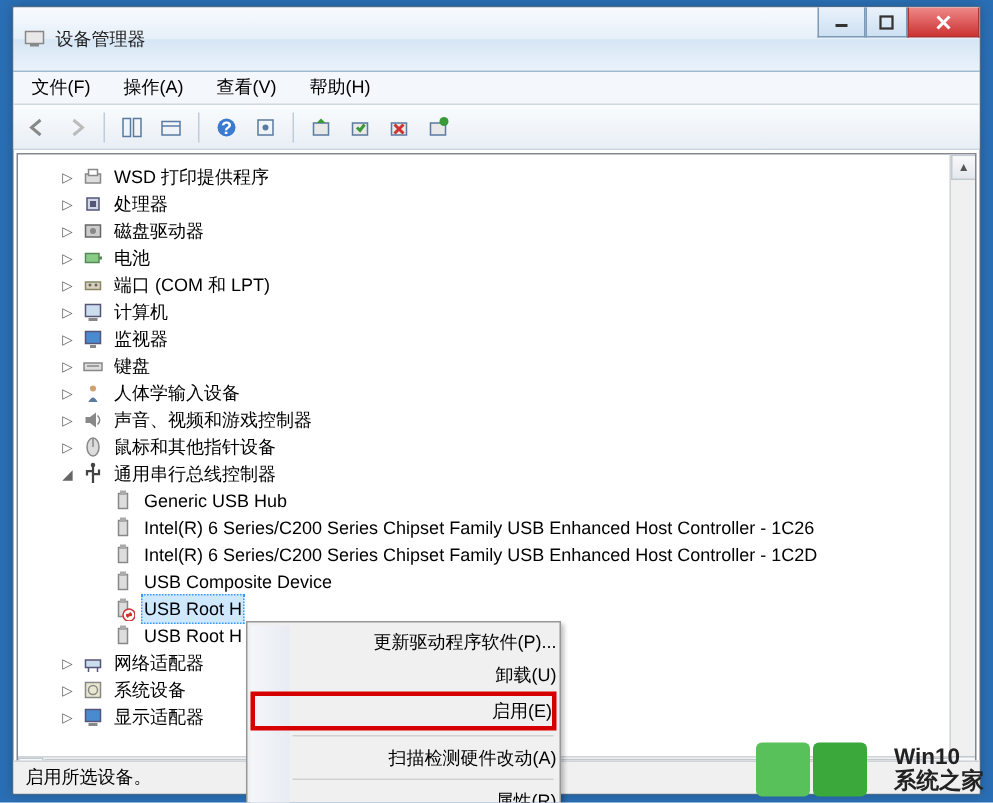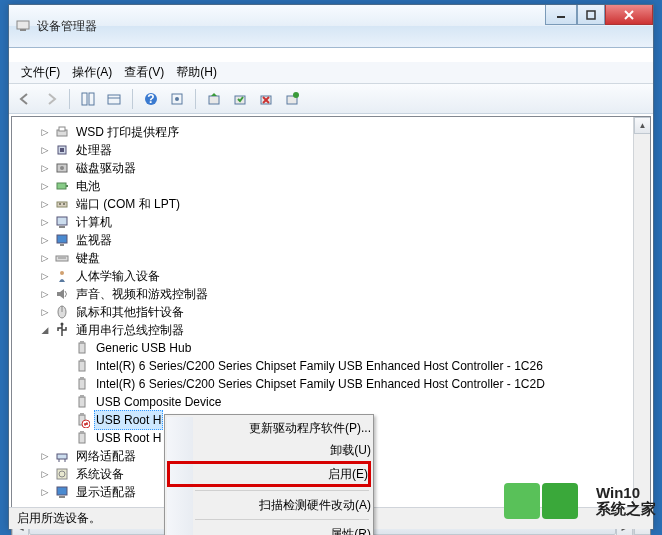--- a/index.html
+++ b/index.html
@@ -5,21 +5,21 @@
 *{box-sizing:border-box;margin:0;padding:0;font-family:"Microsoft YaHei","Segoe UI",Tahoma,sans-serif;font-size:12px;}
 body{width:662px;height:535px;overflow:hidden;background:#2a6fb5;position:relative;}
 .window{position:absolute;left:8px;top:4px;width:646px;height:526px;background:#fff;border:1px solid #4a6a8a;box-shadow:0 0 8px rgba(0,0,0,0.2);}
 .titlebar{height:43px;background:linear-gradient(#f7fbff 0%,#e6eff8 50%,#d6e6f5 51%,#eaf2fb 100%);display:flex;align-items:center;border-bottom:1px solid #a0b8d0;position:relative;}
 .titlebar-icon{width:16px;height:16px;margin:0 6px;}
 .titlebar-text{color:#1a1a1a;}
 .winbtns{position:absolute;right:0;top:0;display:flex;}
 .winbtn{width:32px;height:20px;display:flex;align-items:center;justify-content:center;border:1px solid #7a9ab8;border-top:none;background:linear-gradient(#eaf2fb,#cde0f2);}
 .winbtn.max{width:28px;}
 .winbtn.close{width:48px;background:linear-gradient(#e88,#c33);border-color:#a33;color:#fff;}
-.menubar{height:22px;background:#f4f7fb;display:flex;align-items:flex-end;padding:0 6px;border-bottom:1px solid #d0d8e0;margin-top:14px;}
+.menubar{height:22px;background:#f4f7fb;display:flex;align-items:flex-end;padding:0 6px;border-bottom:1px solid #d0d8e0;gap:10px;}
 .menubar span{padding:2px 6px;cursor:default;}
 .toolbar{height:30px;background:linear-gradient(#fafcfe,#e8eef5);border-bottom:1px solid #c8d4e0;display:flex;align-items:center;padding:0 4px;gap:2px;}
 .tbtn{width:24px;height:24px;display:flex;align-items:center;justify-content:center;border:1px solid transparent;border-radius:2px;}
 .tbsep{width:1px;height:20px;background:#c0ccd8;margin:0 4px;}
 .content{position:relative;height:420px;border:1px solid #828790;margin:2px;background:#fff;overflow:hidden;}
 .tree{padding:6px 2px 6px 0;font-size:12px;color:#000;line-height:18px;}
 .scroll-v{position:absolute;right:0;top:0;width:17px;height:100%;background:#f0f0f0;border-left:1px solid #d0d4d8;}
 .scroll-btn{width:17px;height:17px;background:linear-gradient(#f8f9fb,#e4e8ed);border:1px solid #c0c8d0;display:flex;align-items:center;justify-content:center;font-size:8px;color:#555;}
 .scroll-btn.bot{position:absolute;bottom:0;}
 .row{display:flex;align-items:center;height:18px;white-space:nowrap;}
@@ -27,21 +27,21 @@
 .exp{width:14px;height:14px;display:inline-flex;align-items:center;justify-content:center;font-size:9px;color:#666;margin-right:2px;}
 .ic{width:16px;height:16px;display:inline-flex;align-items:center;justify-content:center;margin-right:4px;}
 .label{padding:0 2px;}
 .selected{background:#cde8ff;border:1px dotted #3399ff;padding:0 1px;}
 .ctxmenu{position:absolute;left:164px;top:414px;width:210px;background:#f0f0f0;border:1px solid #979797;box-shadow:2px 2px 3px rgba(0,0,0,0.25);z-index:50;padding:2px;}
 .ctxitem{height:22px;display:flex;align-items:center;padding-left:30px;position:relative;justify-content:flex-end;}
 .ctxitem.hl{border:3px solid #d60000;padding-left:27px;height:26px;}
 .ctxsep{height:1px;background:#d0d0d0;margin:3px 2px 3px 28px;}
 .ctxicon-strip{position:absolute;left:2px;top:2px;bottom:2px;width:26px;background:linear-gradient(90deg,#f4f6fa,#e8ecf2);}
 .statusbar{position:absolute;bottom:0;left:0;right:0;height:22px;background:#f0f0f0;border-top:1px solid #d0d4da;display:flex;align-items:center;padding:0 8px;font-size:12px;}
-.watermark{position:absolute;right:6px;bottom:16px;display:flex;align-items:center;gap:18px;z-index:200;}
+.watermark{position:absolute;right:6px;bottom:4px;display:flex;align-items:center;gap:18px;z-index:200;}
 .wm-box{width:36px;height:36px;border-radius:4px;}
 .wm-txt{font-size:15px;font-weight:700;color:#222;line-height:16px;}
 svg{display:block;}
 .scroll-h{position:absolute;bottom:0;left:0;right:17px;height:17px;background:#f0f0f0;border-top:1px solid #d0d4d8;display:flex;}
 .scroll-h .scroll-btn{width:17px;height:17px;}
 .scroll-h .thumb{height:15px;margin:1px 0;background:linear-gradient(#f2f5f9,#dde4ec);border:1px solid #c0c8d0;border-radius:2px;}
 </style>
 </head>
 <body>
 

